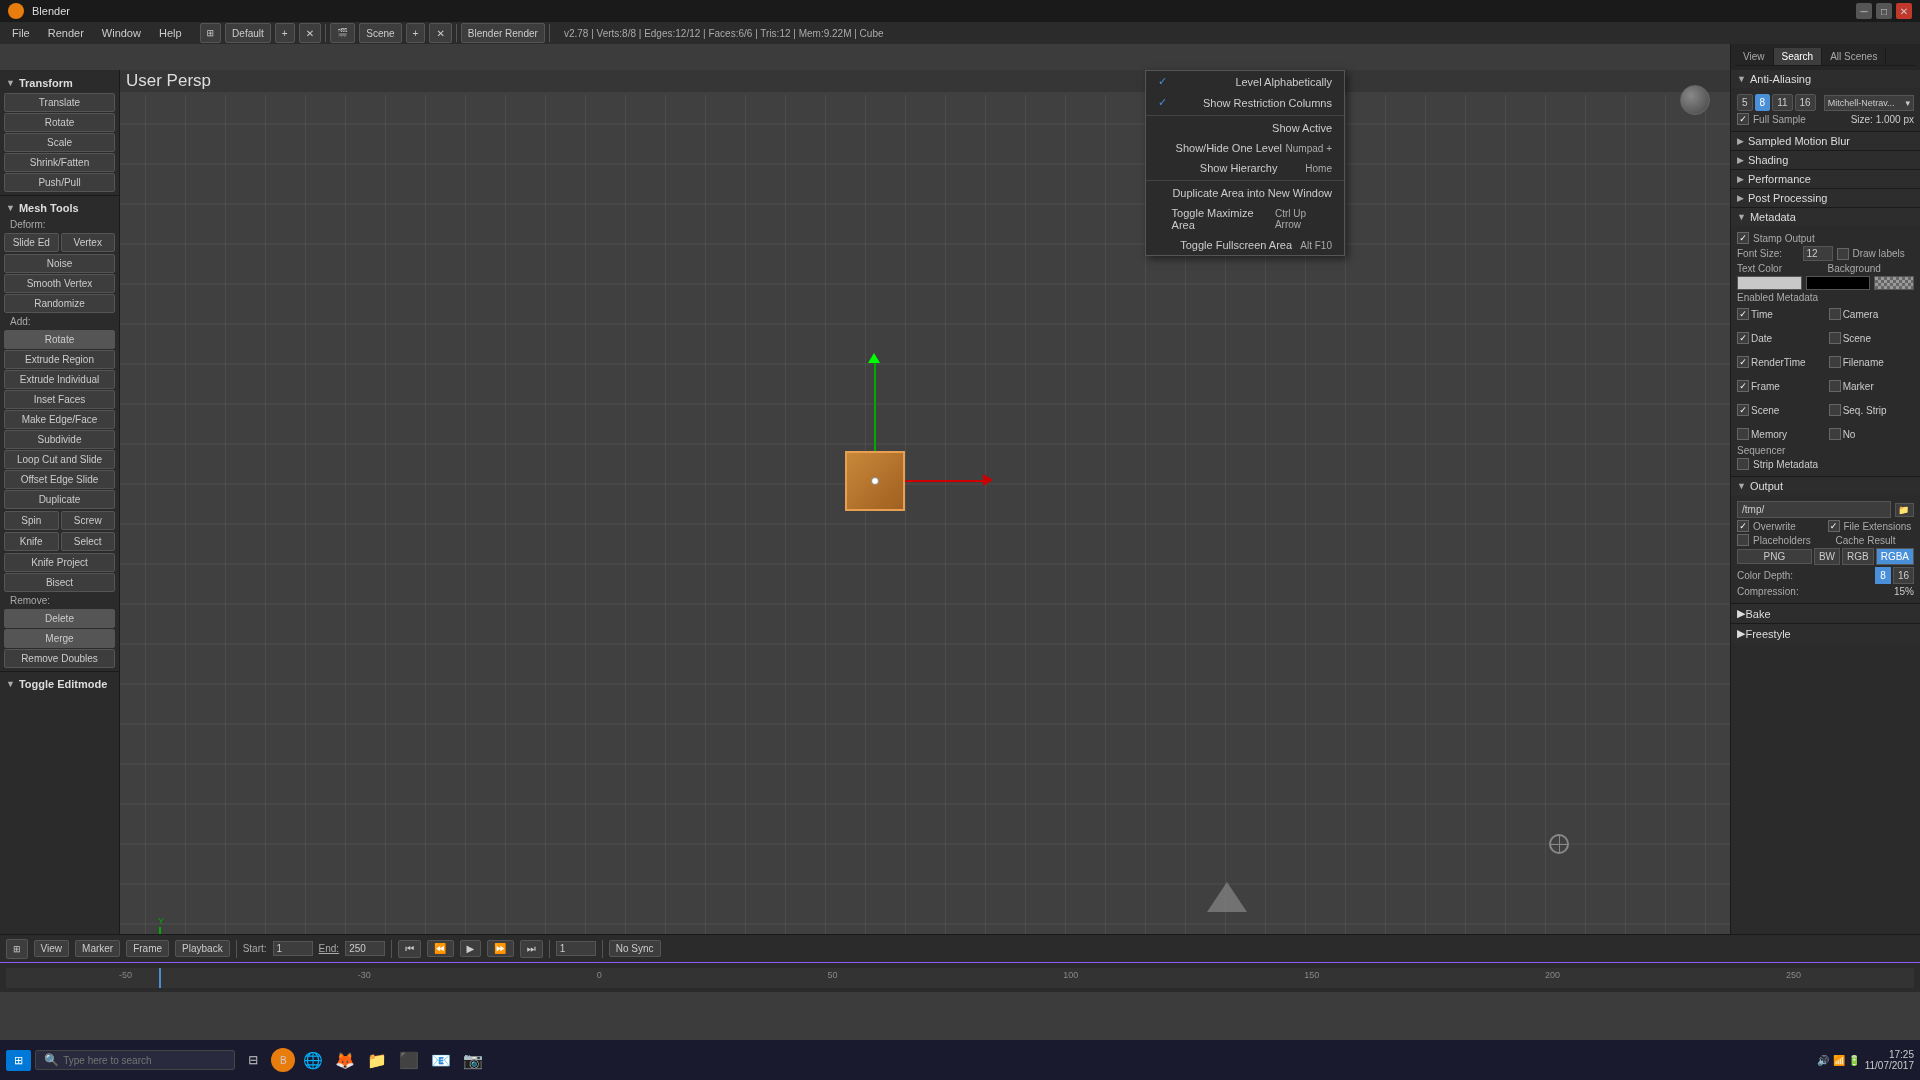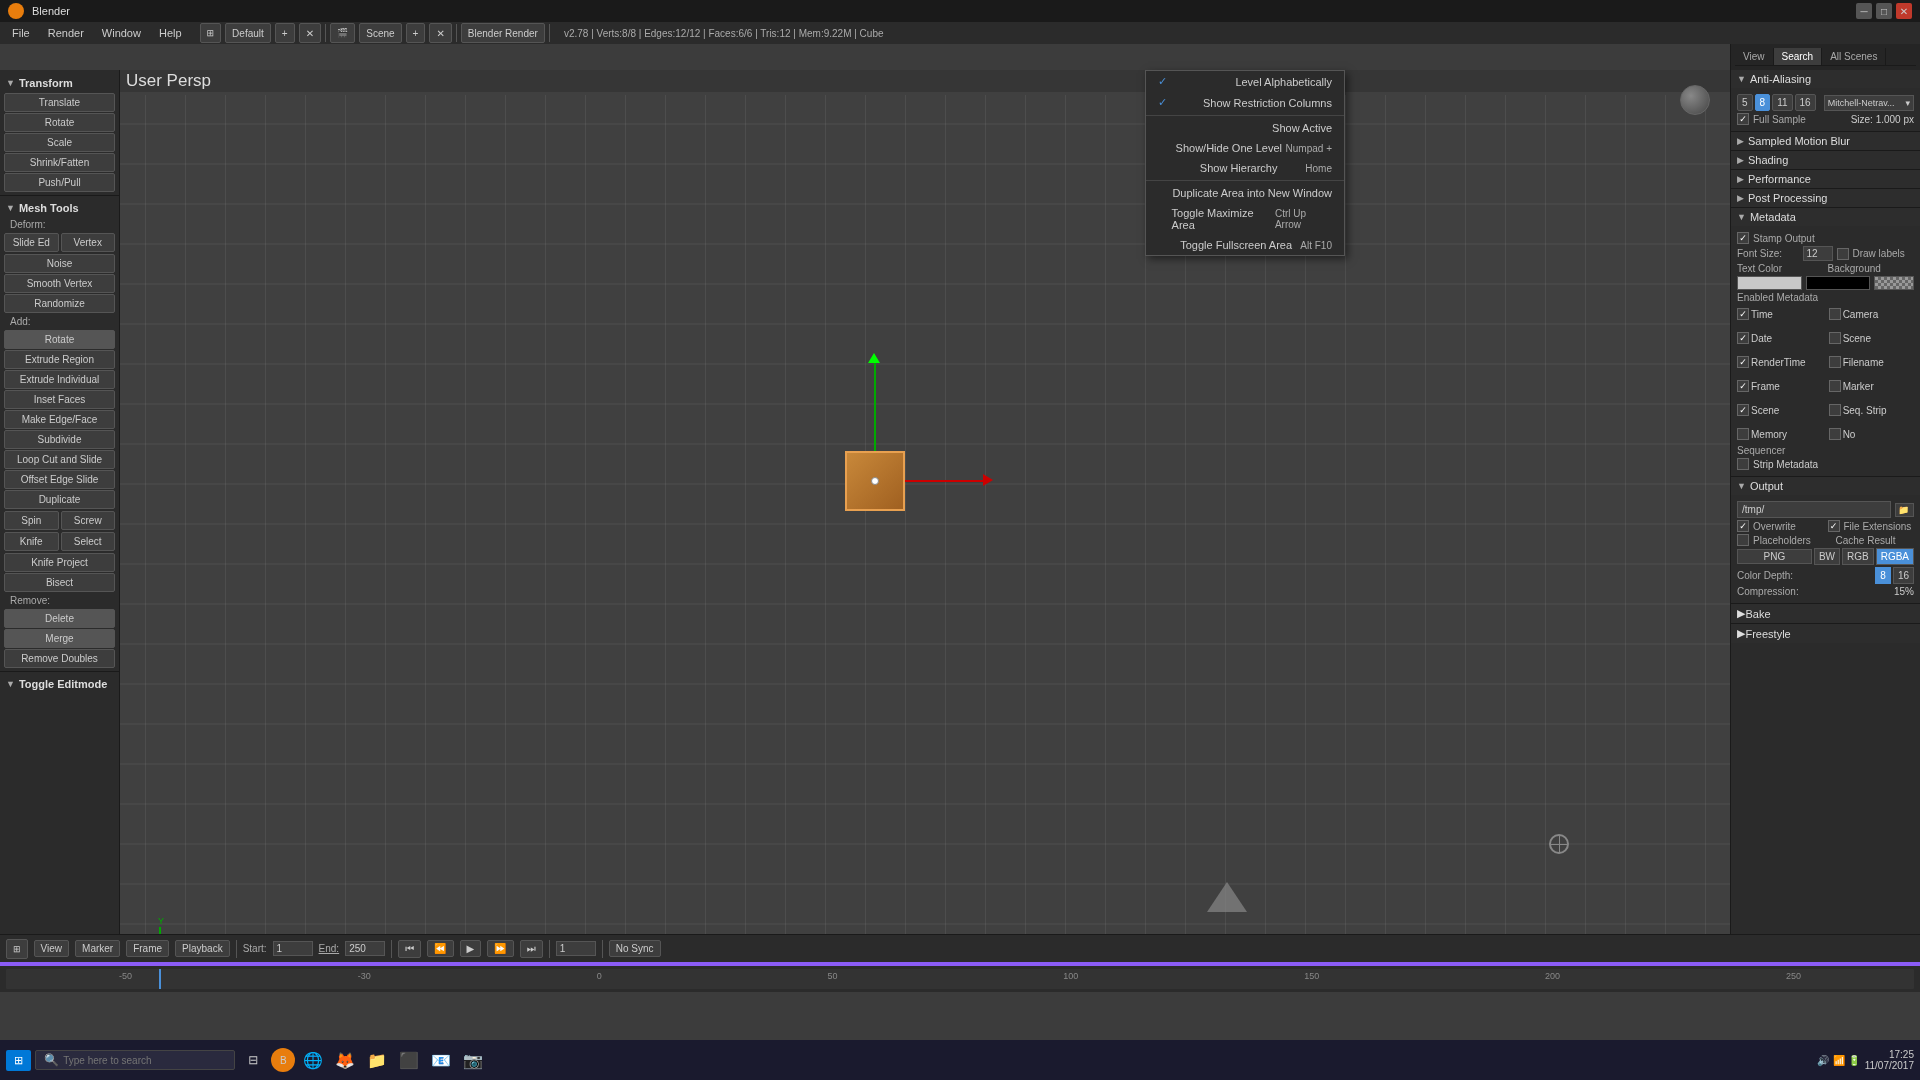--- a/index.html
+++ b/index.html
@@ -227,21 +227,21 @@
       align-items: center;
       padding: 0 6px;
       gap: 6px;
       border-top: 1px solid #1a1a1a;
     }
     #timeline {
       position: absolute;
       bottom: 0; left: 0; right: 0;
       height: 30px;
       background: #2b2b2b;
-      border-top: 4px solid #8b5cf6;
+      border-top: 1px solid #8b5cf6;
       display: flex;
       align-items: center;
       padding: 0 6px;
       gap: 4px;
     }
     .tl-input { background: #3d3d3d; border: 1px solid #555; color: #ccc; font-size: 10px; padding: 1px 3px; width: 40px; }
     .tl-track { flex: 1; height: 20px; background: #333; position: relative; overflow: hidden; border-radius: 1px; }
     .tl-marker { position: absolute; left: 8%; top: 0; bottom: 0; width: 2px; background: #4a90d9; }
 
     

